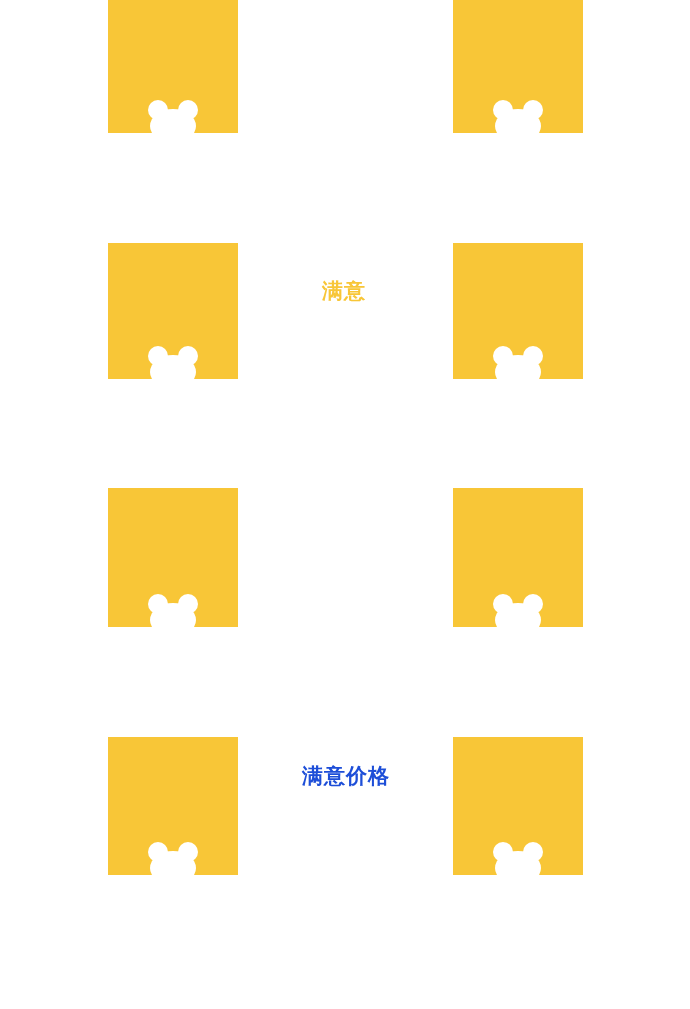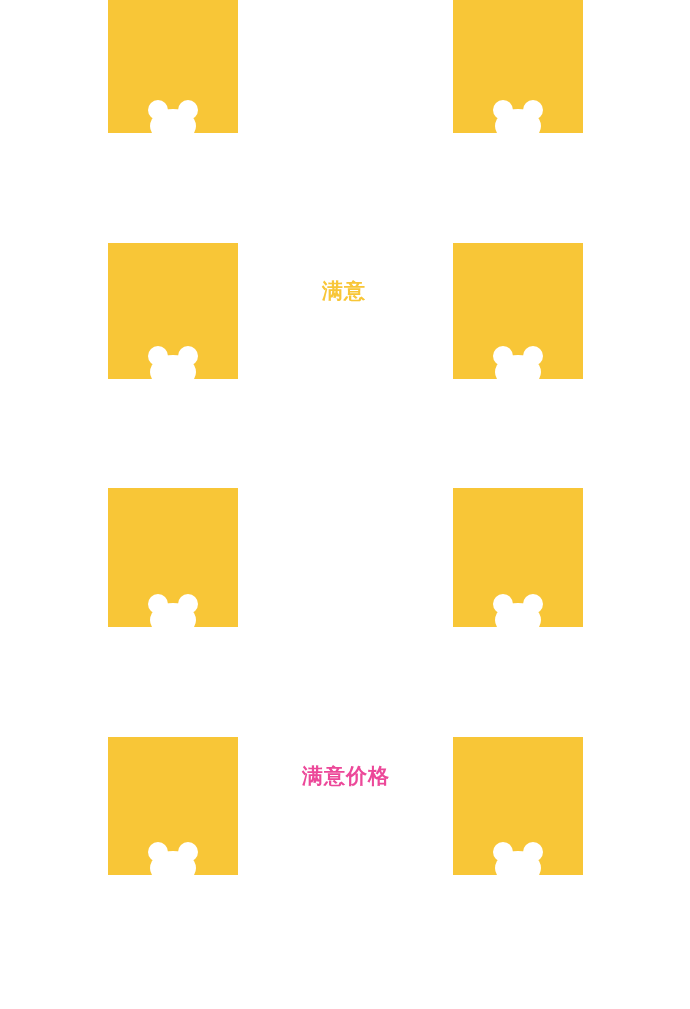--- a/index.html
+++ b/index.html
@@ -113,21 +113,21 @@
   <div class="tile" id="tile-6" style="background: rgb(248, 198, 55);">
     <svg class="cutout" width="68" height="46" viewBox="0 0 68 46" aria-hidden="true">
       <g fill="#FFFFFF">
         <circle cx="19" cy="13" r="10"></circle>
         <circle cx="49" cy="13" r="10"></circle>
         <ellipse cx="34" cy="29" rx="23" ry="17"></ellipse>
       </g>
     </svg>
   </div>
 
-  <div class="caption" id="caption-2" style="color: #ec4899;">满意价格</div>
+  <div class="caption" id="caption-2" style="color: #1d4ed8;">满意价格</div>
 
   <div class="tile" id="tile-7" style="background: rgb(248, 198, 55);">
     <svg class="cutout" width="68" height="46" viewBox="0 0 68 46" aria-hidden="true">
       <g fill="#FFFFFF">
         <circle cx="19" cy="13" r="10"></circle>
         <circle cx="49" cy="13" r="10"></circle>
         <ellipse cx="34" cy="29" rx="23" ry="17"></ellipse>
       </g>
     </svg>
   </div>

